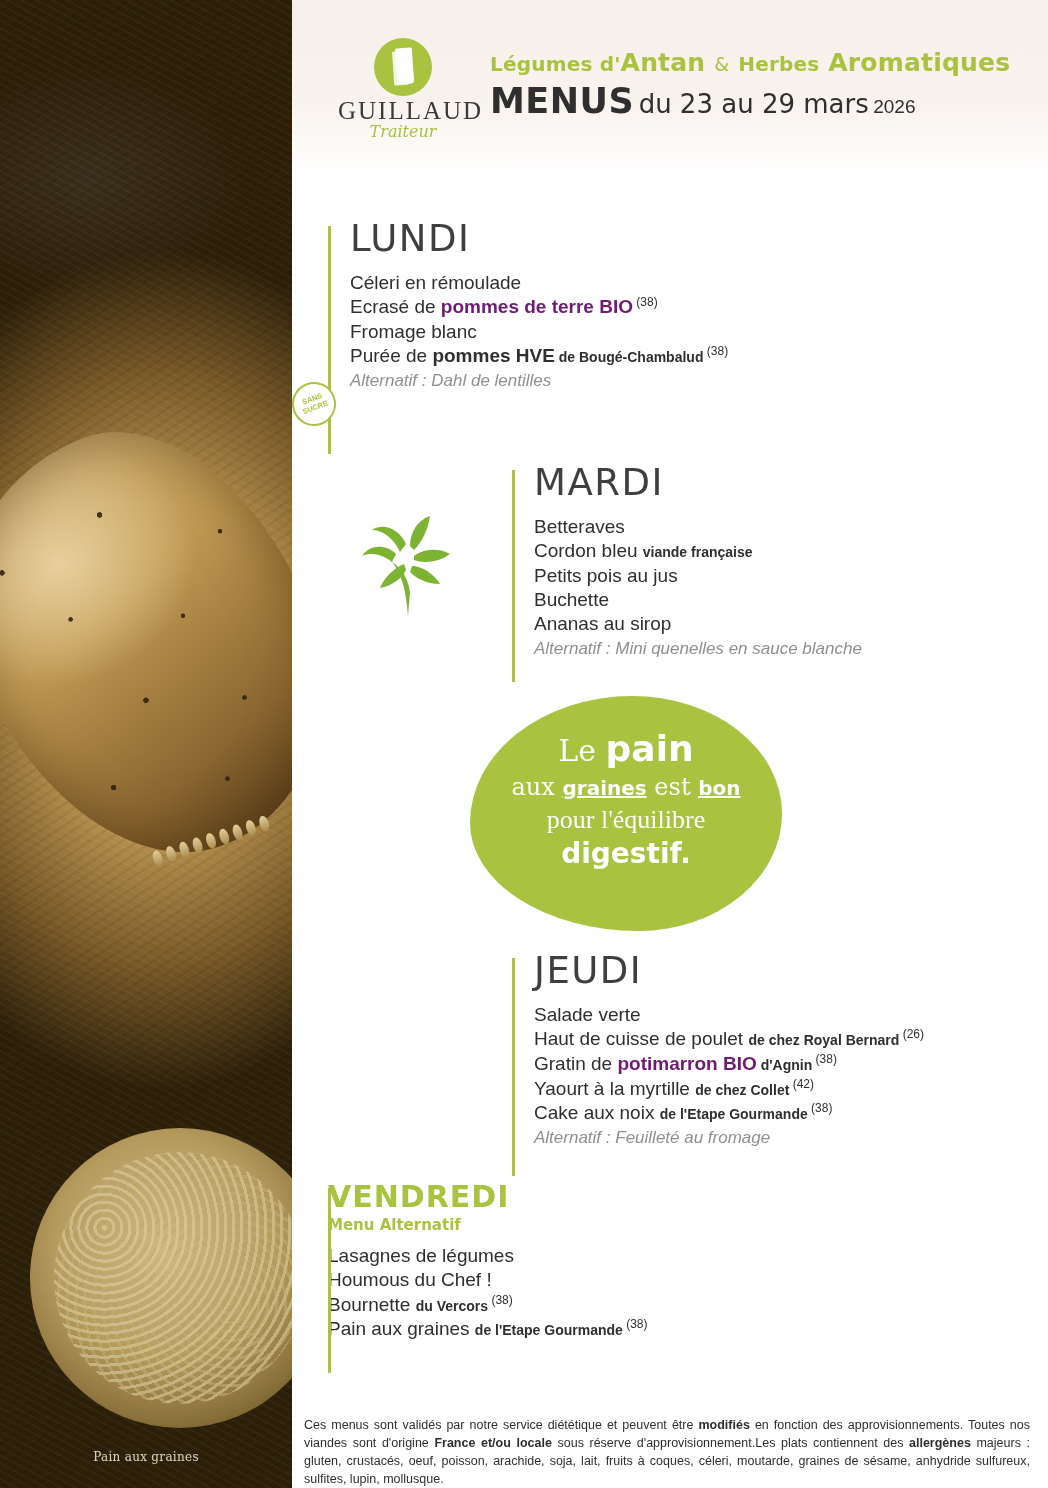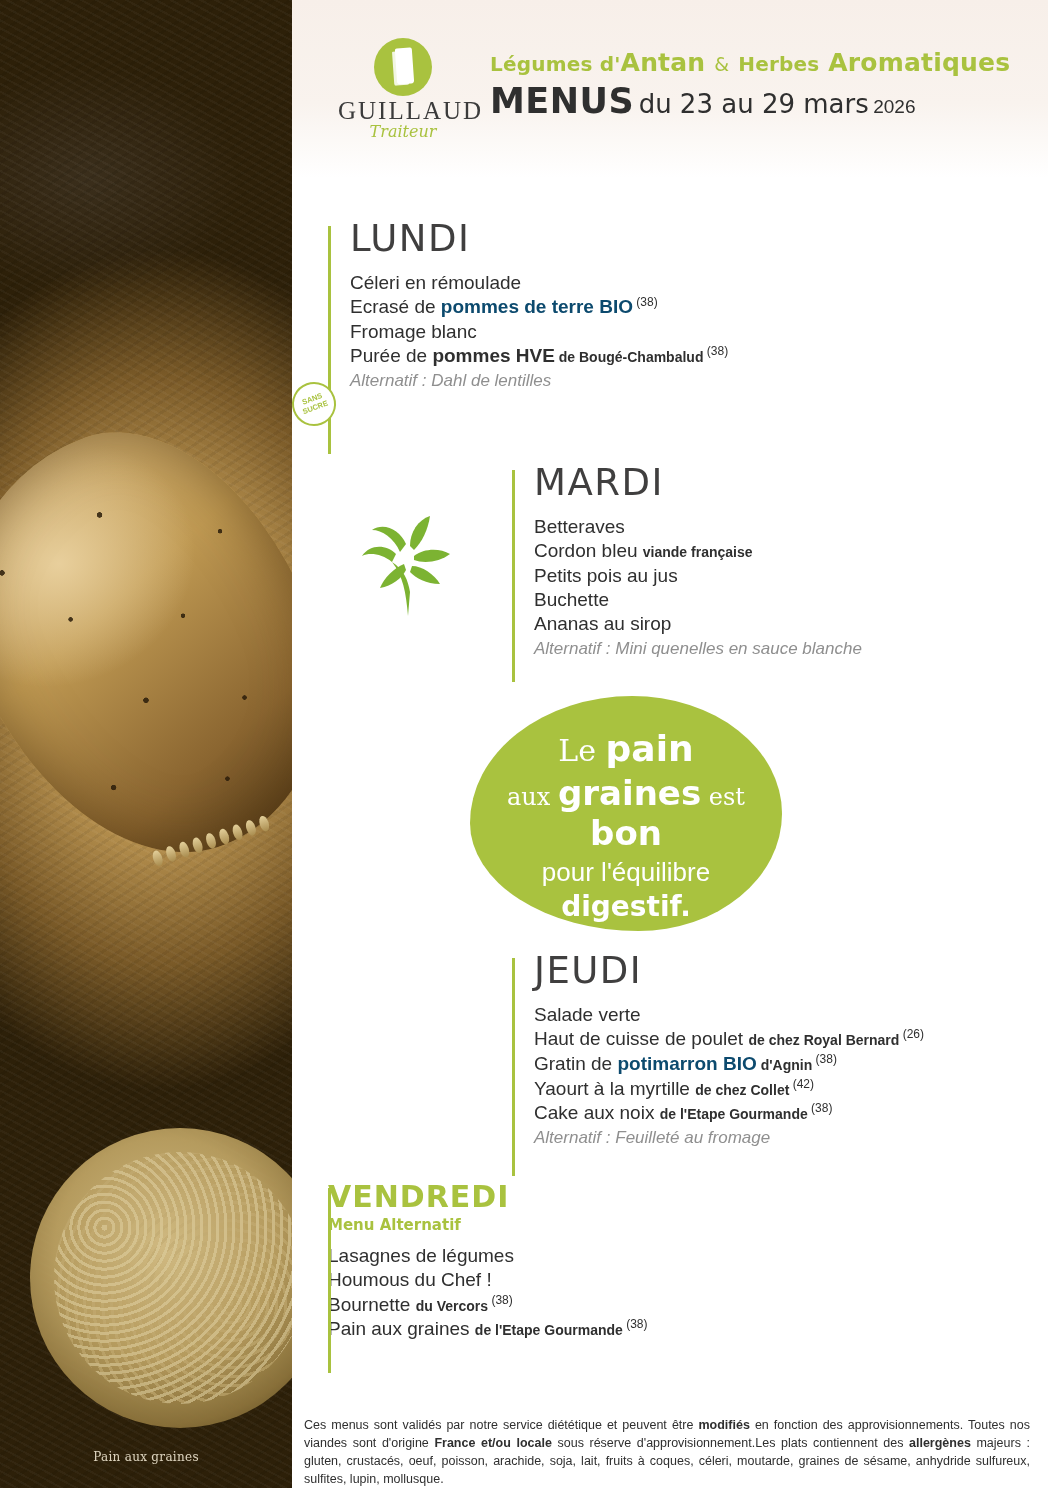--- a/index.html
+++ b/index.html
@@ -212,21 +212,21 @@
     margin: -10px 0 10px 0;
   }
   .dish {
     font-family: "Liberation Sans", sans-serif;
     font-size: 19px;
     color: #2f2f2f;
     line-height: 1.28;
     white-space: nowrap;
   }
   .dish .bold { font-weight: bold; }
-  .dish .green { color: #0c4a6e; font-weight: bold; }
+  .dish .green { color: #701a75; font-weight: bold; }
   .dish .src { font-size: 14px; font-weight: bold; }
   .dish .sup { font-size: 12px; vertical-align: super; }
   .alt {
     font-family: "Liberation Sans", sans-serif;
     font-style: italic;
     font-size: 17px;
     color: #8f8f8f;
     margin-top: 2px;
     white-space: nowrap;
   }
@@ -255,22 +255,22 @@
     width: 312px; height: 235px;
     background: #a9c23f;
     border-radius: 52% 48% 46% 54% / 54% 50% 50% 46%;
     color: #ffffff;
     text-align: center;
     padding-top: 32px;
   }
   .bb1 { font-family: "DejaVu Serif", serif; font-size: 30px; }
   .bb1 b { font-family: "DejaVu Sans", sans-serif; font-size: 36px; }
   .bb2 { font-family: "DejaVu Serif", serif; font-size: 24px; margin-top: 4px; }
-  .bb2 b { font-family: "DejaVu Sans", sans-serif; font-size: 34px; }
-  .bb3 { font-family: Liberation Sans, sans-serif; font-size: 26px; margin-top: 4px; text-align: center; }
+  .bb2 b { font-family: "DejaVu Sans", sans-serif; font-size: 20px; text-decoration: underline; }
+  .bb3 { font-family: Liberation Serif, serif; font-size: 26px; margin-top: 4px; text-align: center; }
   .bb4 { font-family: "DejaVu Sans", sans-serif; font-weight: bold; font-size: 28px; margin-top: 2px; }
 
   
   .footer {
     position: absolute;
     left: 292px; top: 1416px;
     width: 756px;
     padding: 0 18px 0 12px;
     font-family: "Liberation Sans", sans-serif;
     font-size: 12.5px;

